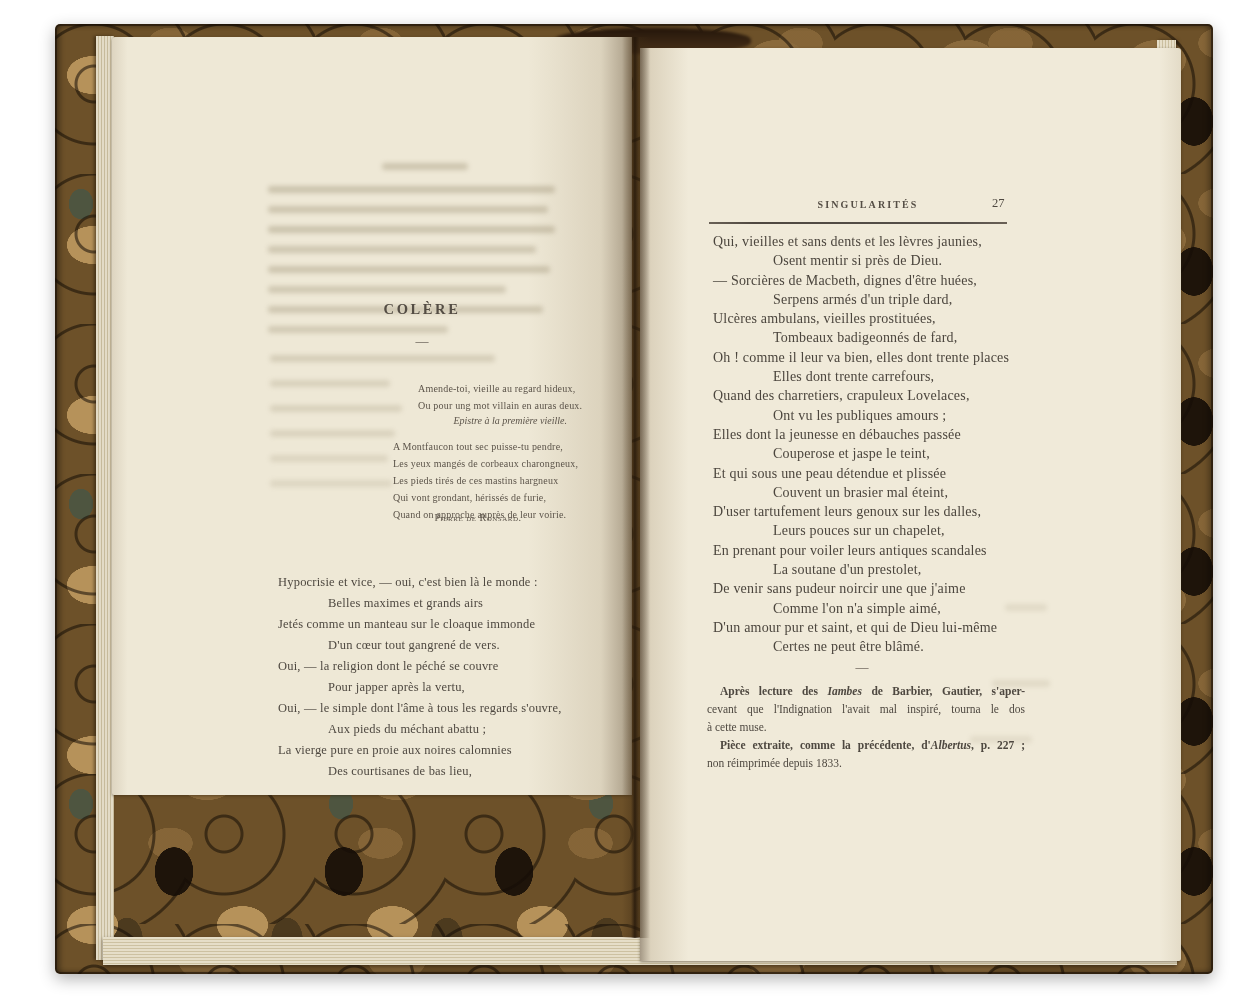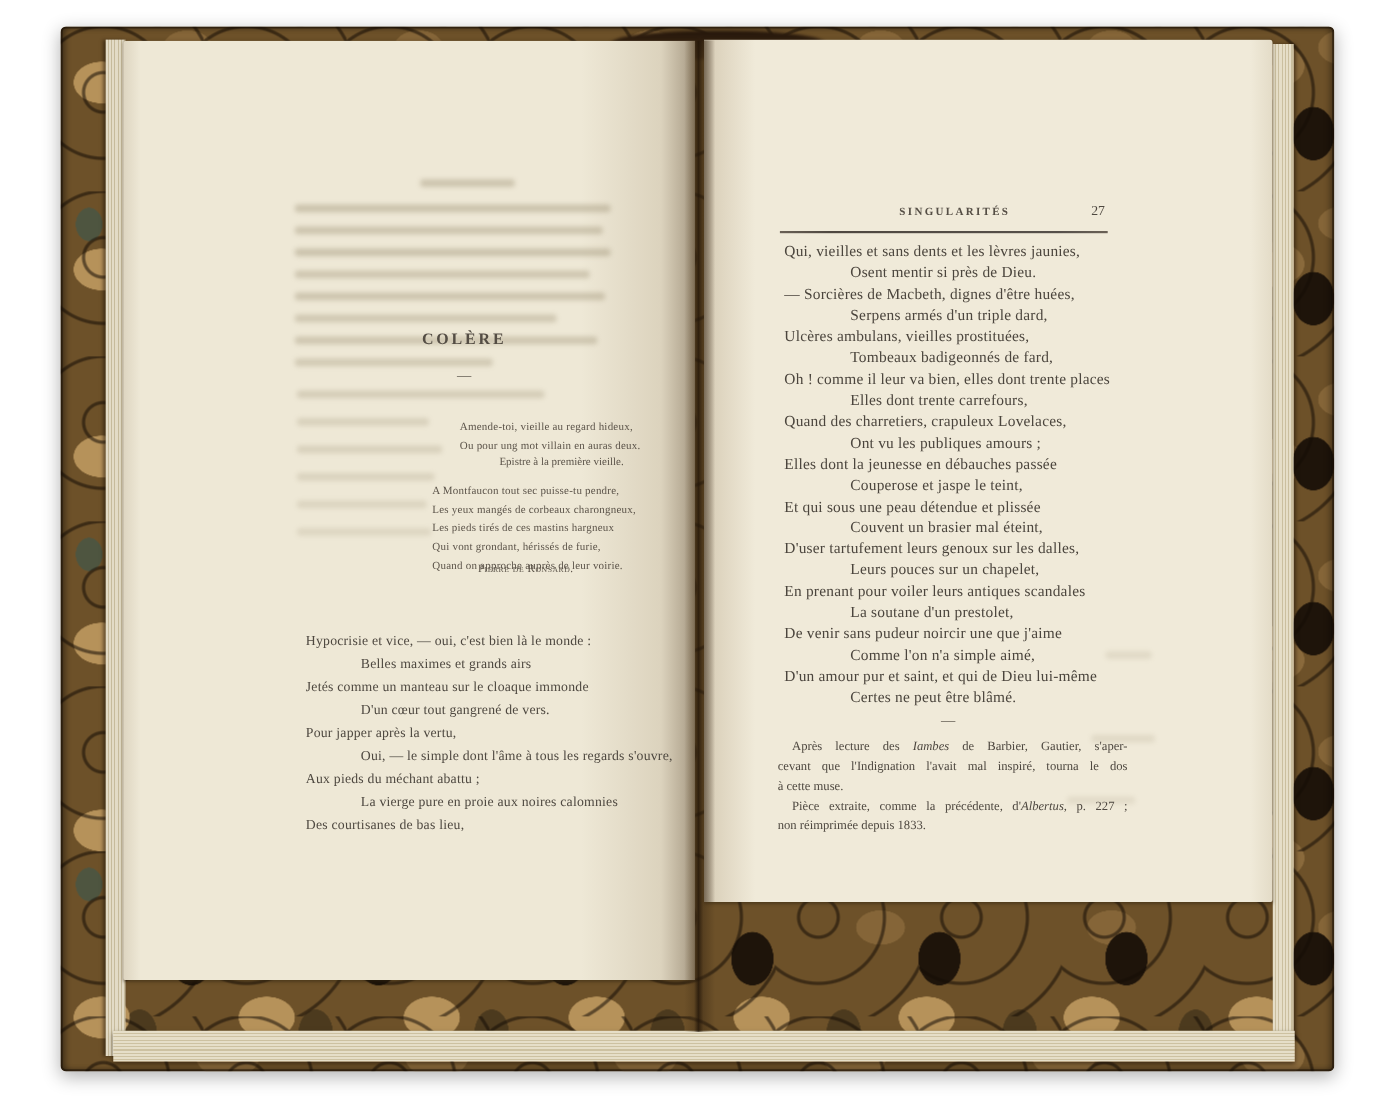--- a/index.html
+++ b/index.html
@@ -27,60 +27,60 @@
   .edge-right{left:1102px;top:16px;width:19px;height:906px;
         background:repeating-linear-gradient(90deg,#e6dec8 0 2px,#cbbf9f 2px 3px);
         box-shadow:2px 0 3px rgba(25,15,5,.5);}
   .edge-bottom{left:48px;top:913px;width:1074px;height:28px;
         background:repeating-linear-gradient(180deg,#e6dec8 0 2px,#cdc1a1 2px 3px);
         box-shadow:0 2px 4px rgba(25,15,5,.55);}
   .spine-top{position:absolute;left:500px;top:4px;width:196px;height:26px;border-radius:45%;
         background:linear-gradient(180deg,#23150a,#4a331a);filter:blur(1.5px);}
   
   .page{position:absolute;}
-  .page-left{left:57px;top:13px;width:520px;height:854px;border-radius:3px 0 0 2px;
+  .page-left{left:57px;top:13px;width:520px;height:758px;border-radius:3px 0 0 2px;
         background:
           linear-gradient(to right, rgba(120,95,60,.14) 0, rgba(0,0,0,0) 3%),
           linear-gradient(to right, rgba(0,0,0,0) 80%, rgba(125,100,60,.16) 94%, rgba(78,56,28,.45) 100%),
           #eee8d6;
         box-shadow:0 1px 3px rgba(50,35,15,.5);}
-  .page-right{left:585px;top:12px;width:517px;height:784px;border-radius:0 3px 2px 0;
+  .page-right{left:585px;top:24px;width:517px;height:913px;border-radius:0 3px 2px 0;
         background:
           linear-gradient(to right, rgba(60,40,18,.42) 0, rgba(140,115,75,.20) 2%, rgba(0,0,0,0) 9%),
           linear-gradient(to left, rgba(150,130,90,.14) 0, rgba(0,0,0,0) 4%),
           #f0ead9;
-        box-shadow:0 1px 3px rgba(50,35,15,.5);}
+        box-shadow:0 1px 3px rgba(50,35,15,.5);padding-left:24px;}
   .gutter{position:absolute;left:567px;top:13px;width:28px;height:901px;pointer-events:none;
         background:linear-gradient(to right, rgba(0,0,0,0) 0%, rgba(74,52,24,.40) 32%, rgba(36,23,10,.85) 46%, rgba(60,42,20,.45) 62%, rgba(0,0,0,0) 100%);}
   
   .ghost{position:absolute;height:7px;border-radius:3px;background:#9b8f72;filter:blur(2.5px);pointer-events:none;}
   
   .lp-title{position:absolute;left:110px;top:264px;width:400px;text-align:center;
         font-size:14.5px;letter-spacing:2.6px;font-weight:600;color:#544d44;}
   .dash{position:absolute;text-align:center;color:#5a534a;font-size:13px;}
   .lp-dash{left:110px;top:296px;width:400px;}
   .ep{position:absolute;font-size:10px;line-height:17px;color:#5b5349;letter-spacing:.2px;}
   .e1{left:278px;top:343px;margin-left:28px;}
   .e2{left:281px;top:401px;}
   .ep-attr{position:absolute;font-size:10px;color:#5b5349;}
-  .attr1{left:275px;top:378px;width:180px;text-align:right;}
+  .attr1{left:275px;top:378px;width:180px;text-align:right;font-style:italic;}
   .attr2{left:275px;top:475px;width:182px;text-align:center;font-variant:small-caps;letter-spacing:.5px;}
   .poem .pline{white-space:nowrap;}
   .lp-poem{position:absolute;left:166px;top:512px;font-size:12.5px;line-height:21px;color:#4e4840;letter-spacing:.2px;margin-top:23px;}
   .lp-poem .pline:nth-child(even){padding-left:50px;}
   .rp-header{position:absolute;left:78px;top:151px;width:300px;text-align:center;
         font-size:10px;font-weight:700;letter-spacing:2.1px;color:#554e45;}
   .rp-pagenum{position:absolute;left:352px;top:148px;font-size:12.5px;color:#4e4840;}
   .rp-rule{position:absolute;left:69px;top:174px;width:298px;height:1.6px;
         background:linear-gradient(90deg,#6a6156,#4f4840 15%,#56504a 85%,#6a6156);}
   .rp-poem{position:absolute;left:73px;top:184px;font-size:14px;line-height:19.3px;color:#4b453d;letter-spacing:.2px;}
   .rp-poem .pline:nth-child(even){padding-left:60px;}
   .rp-dash{left:72px;top:611px;width:300px;}
   .footnote{position:absolute;left:67px;top:634px;width:318px;font-size:11.5px;line-height:18px;color:#4e4840;}
-  .fn-line.indent{text-indent:13px;}
+  .fn-line.indent{text-indent:13px;font-weight:bold;}
   .fn-line.just{text-align:justify;text-align-last:justify;}
   .footnote i, .ep-attr i{font-style:italic;}
 </style>
 </head>
 <body>
 
 <div class="scene">
   <div class="book">
     <div class="spine-top"></div>
     <div class="edge edge-left"></div>
@@ -118,20 +118,21 @@
           <div class="ep-line">Les pieds tirés de ces mastins hargneux</div>
           <div class="ep-line">Qui vont grondant, hérissés de furie,</div>
           <div class="ep-line">Quand on approche auprès de leur voirie.</div>
         </div>
       <div class="ep-attr attr2">Pierre de Ronsard.</div>
       <div class="poem lp-poem">
           <div class="pline">Hypocrisie et vice, — oui, c'est bien là le monde :</div>
           <div class="pline">Belles maximes et grands airs</div>
           <div class="pline">Jetés comme un manteau sur le cloaque immonde</div>
           <div class="pline">D'un cœur tout gangrené de vers.</div>
+          <div class="pline">Oui, — la religion dont le péché se couvre</div>
           <div class="pline">Pour japper après la vertu,</div>
           <div class="pline">Oui, — le simple dont l'âme à tous les regards s'ouvre,</div>
           <div class="pline">Aux pieds du méchant abattu ;</div>
           <div class="pline">La vierge pure en proie aux noires calomnies</div>
           <div class="pline">Des courtisanes de bas lieu,</div>
         </div>
     </div>
 
     <div class="page page-right">
       <div id="ghost-right">

